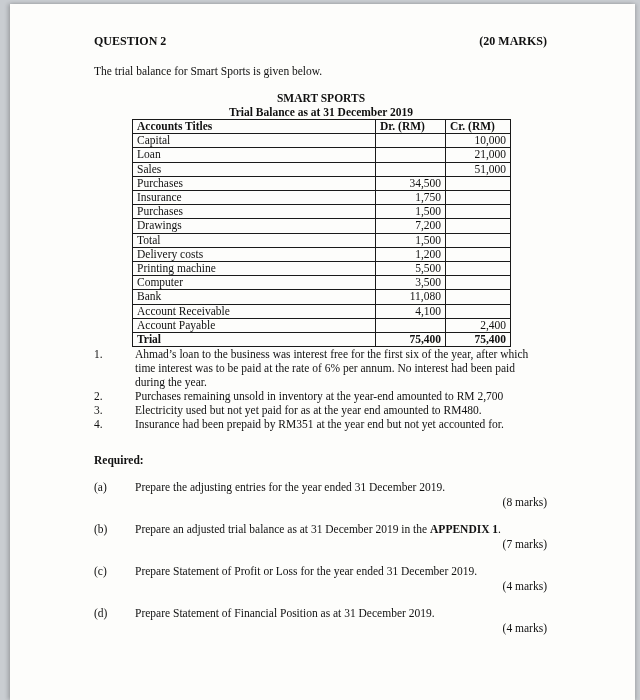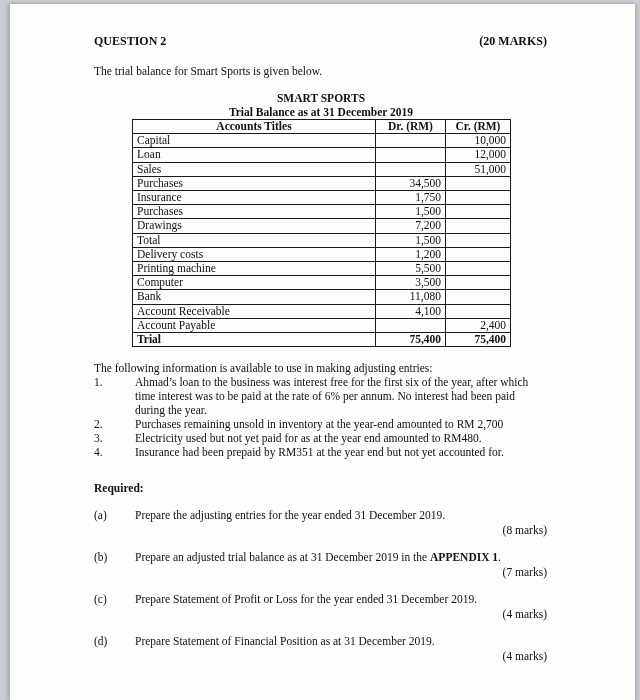--- a/index.html
+++ b/index.html
@@ -28,21 +28,21 @@
 
   table.tb { border-collapse: collapse; width: 378px; table-layout: fixed; }
   table.tb th, table.tb td {
     border: 1px solid #1a1a1a;
     padding: 0 4px;
     font-size: 11.5px;
     line-height: 13.2px;
     overflow: hidden;
     white-space: nowrap;
   }
-  table.tb th { font-weight: bold; text-align: center; }
+  table.tb th { font-weight: bold; text-align: left; }
   col.c-title { width: 243px; }
   col.c-dr { width: 70px; }
   col.c-cr { width: 65px; }
   td.num { text-align: right; }
   tr.total-row td { font-weight: bold; }
 
   .adjusting-intro { margin-top: 14px; }
   .adj-item { display: flex; }
   .adj-num { width: 41px; flex: none; }
   .adj-text { flex: 1; }
@@ -83,21 +83,21 @@
         <th>Cr. (RM)</th>
       </tr>
       <tr>
             <td>Capital</td>
             <td class="num"></td>
             <td class="num">10,000</td>
           </tr>
       <tr>
             <td>Loan</td>
             <td class="num"></td>
-            <td class="num">12,000</td>
+            <td class="num">21,000</td>
           </tr>
       <tr>
             <td>Sales</td>
             <td class="num"></td>
             <td class="num">51,000</td>
           </tr>
       <tr>
             <td>Purchases</td>
             <td class="num">34,500</td>
             <td class="num"></td>
@@ -154,21 +154,20 @@
           </tr>
       <tr class="total-row">
             <td>Trial</td>
             <td class="num">75,400</td>
             <td class="num">75,400</td>
           </tr>
     </tbody>
       </table>
   </div>
 
-  <div class="adjusting-intro">The following information is available to use in making adjusting entries:</div>
 
   <div class="adj-item">
     <span class="adj-num">1.</span>
     <span class="adj-text">Ahmad’s loan to the business was interest free for the first six of the year, after which time interest was to be paid at the rate of 6% per annum. No interest had been paid during the year.</span>
   </div>
   <div class="adj-item">
     <span class="adj-num">2.</span>
     <span class="adj-text">Purchases remaining unsold in inventory at the year-end amounted to RM 2,700</span>
   </div>
   <div class="adj-item">

